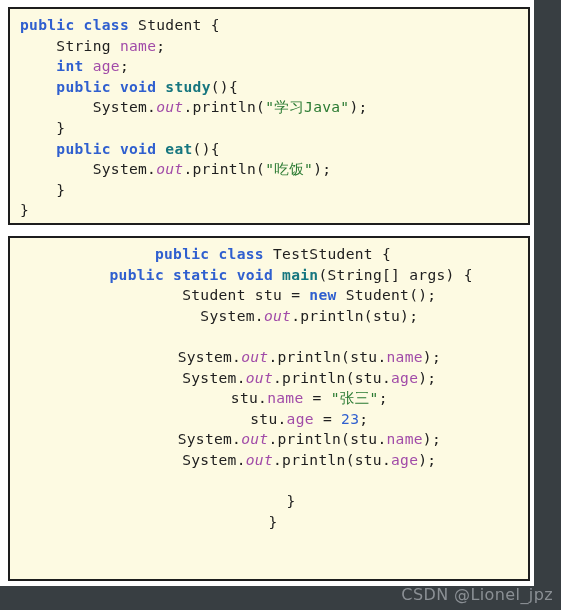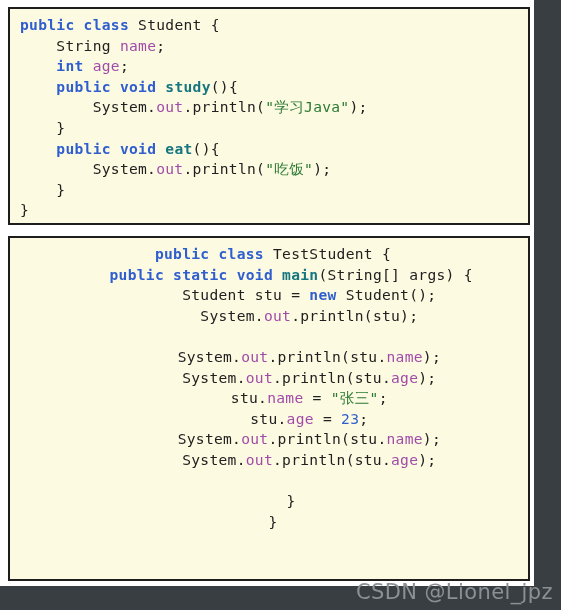--- a/index.html
+++ b/index.html
@@ -59,35 +59,35 @@
     white-space: pre;
     color: #202020;
     letter-spacing: 0.02em;
   }
   .line.blank { color: transparent; }
 
   
   .kw   { color: #2f5fcf; font-weight: bold; }
   .typ  { color: #242424; margin-top: 40px; }
   .fld  { color: #a14ba8; }
-  .fld-i{ color: #a14ba8; }
+  .fld-i{ color: #a14ba8; font-style: italic; }
   .mth  { color: #16767f; font-weight: bold; }
   .str  { color: #2a7a32; }
   .num  { color: #2f5fcf; }
   .pln  { color: #202020; }
 
   .cjk  { font-family: "DejaVu Sans", "Liberation Sans", sans-serif; }
 
   
   #watermark {
     position: absolute;
     right: 8px;
     bottom: 6px;
     font-family: "DejaVu Sans", "Liberation Sans", sans-serif;
-    font-size: 21px;
+    font-size: 16px;
     color: #8b9095;
     letter-spacing: 0.4px;
     white-space: nowrap;
   }
 </style>
 </head>
 <body style="background: rgb(56, 62, 66);">
 
 <div id="page-sheet" style="background: rgb(255, 255, 255);"></div>
 

